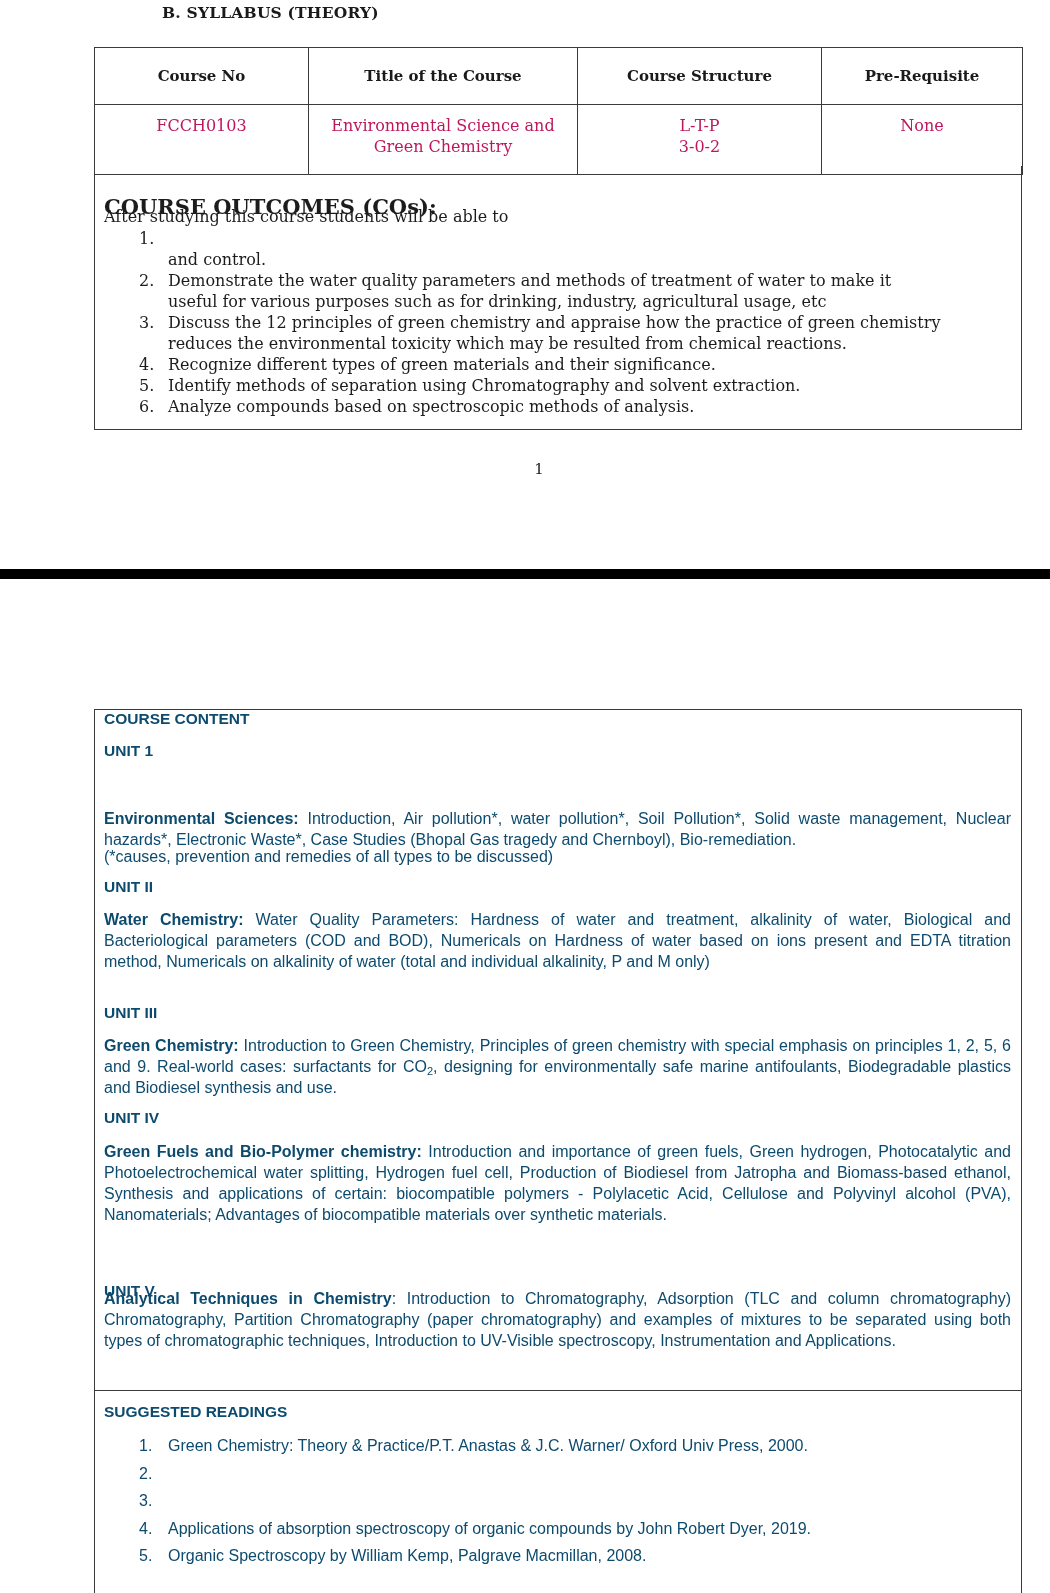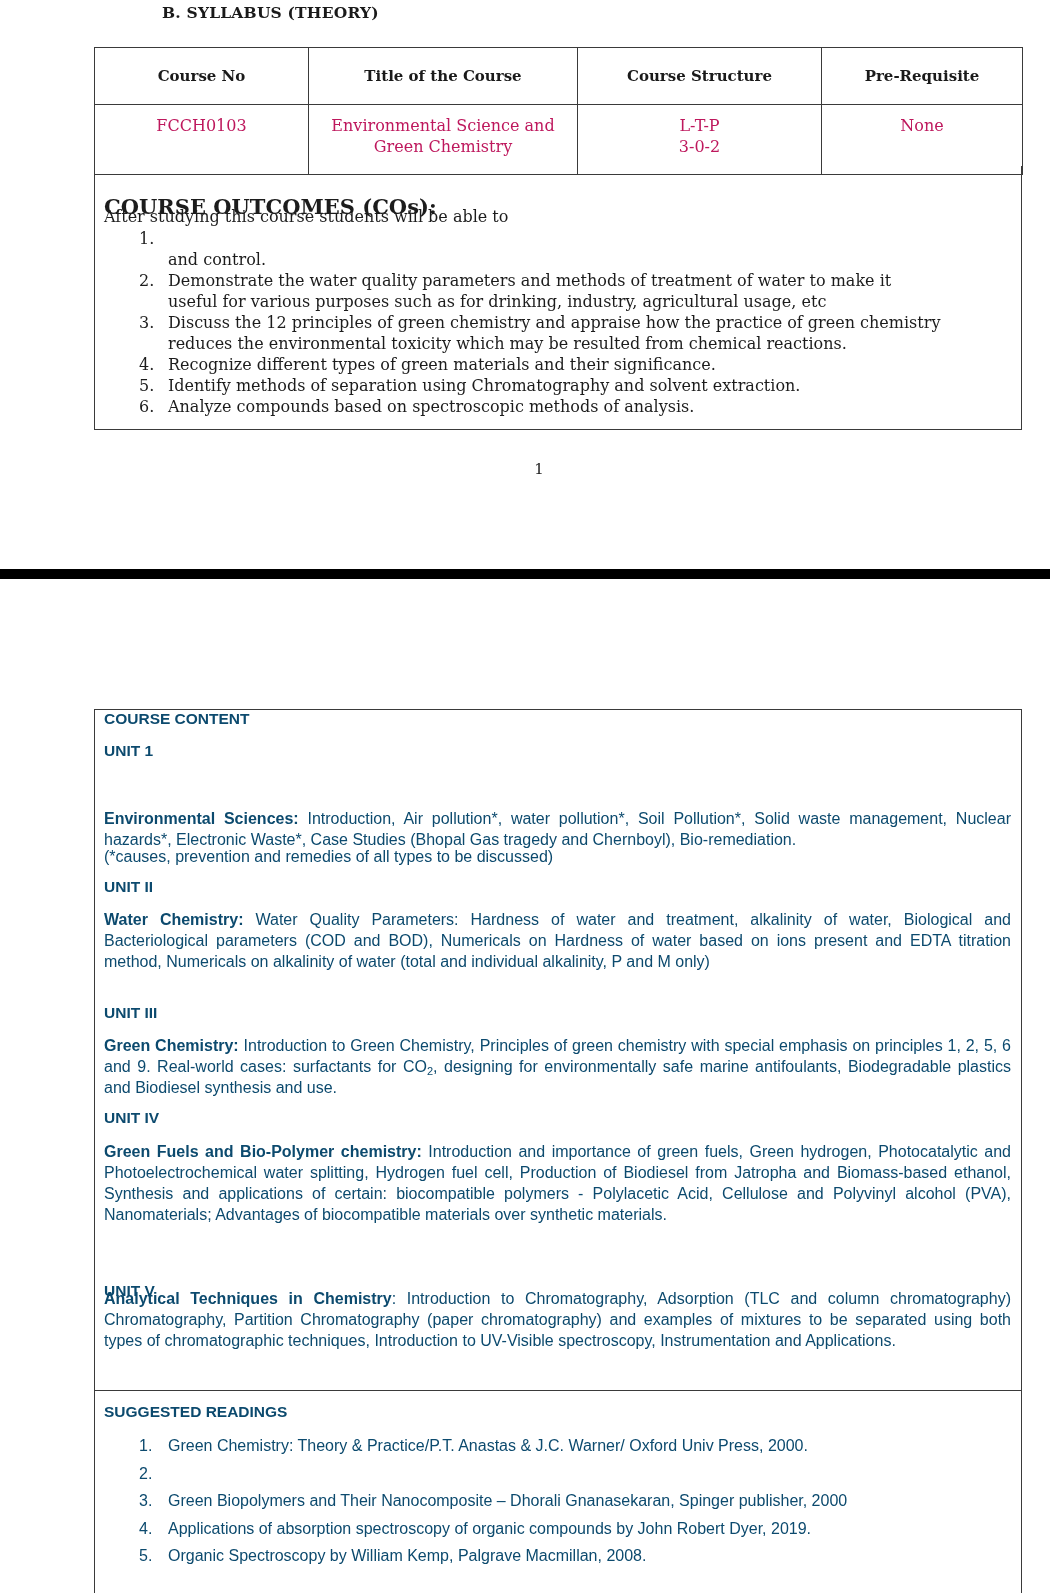--- a/index.html
+++ b/index.html
@@ -149,17 +149,17 @@
   </div>
 
   <div class="divider" style="top:680px;"></div>
 
   <div class="cc-inner">
     <div class="h-bold" style="top:693px;">SUGGESTED READINGS</div>
   </div>
   <ol class="reading-list" style="top:722px;">
     <li><span class="num">1.</span><span>Green Chemistry: Theory &amp; Practice/P.T. Anastas &amp; J.C. Warner/ Oxford Univ Press, 2000.</span></li>
     <li><span class="num">2.</span></li>
-    <li><span class="num">3.</span><span>Green Biopolymers and Their Nanocomposite – Dhorali Gnanasekaran, Spinger publisher, 2000</span></li>
+    <li><span class="num">3.</span></li>
     <li><span class="num">4.</span><span>Applications of absorption spectroscopy of organic compounds by John Robert Dyer, 2019.</span></li>
     <li><span class="num">5.</span><span>Organic Spectroscopy by William Kemp, Palgrave Macmillan, 2008.</span></li>
   </ol>
 </div>
 
 </body></html>

